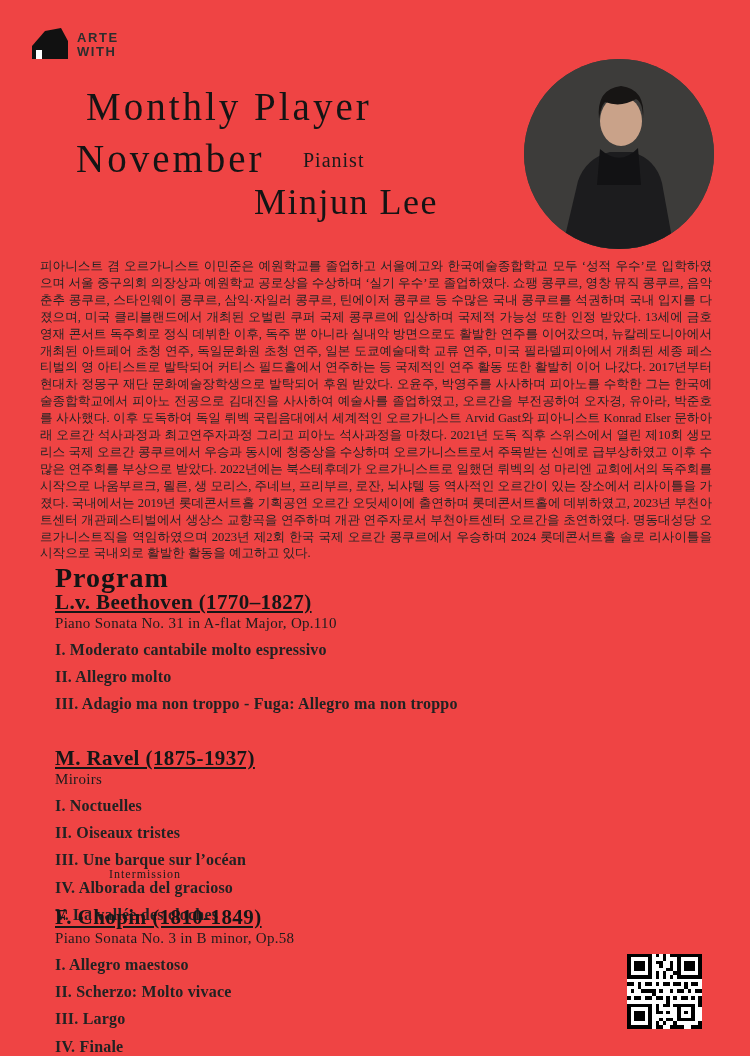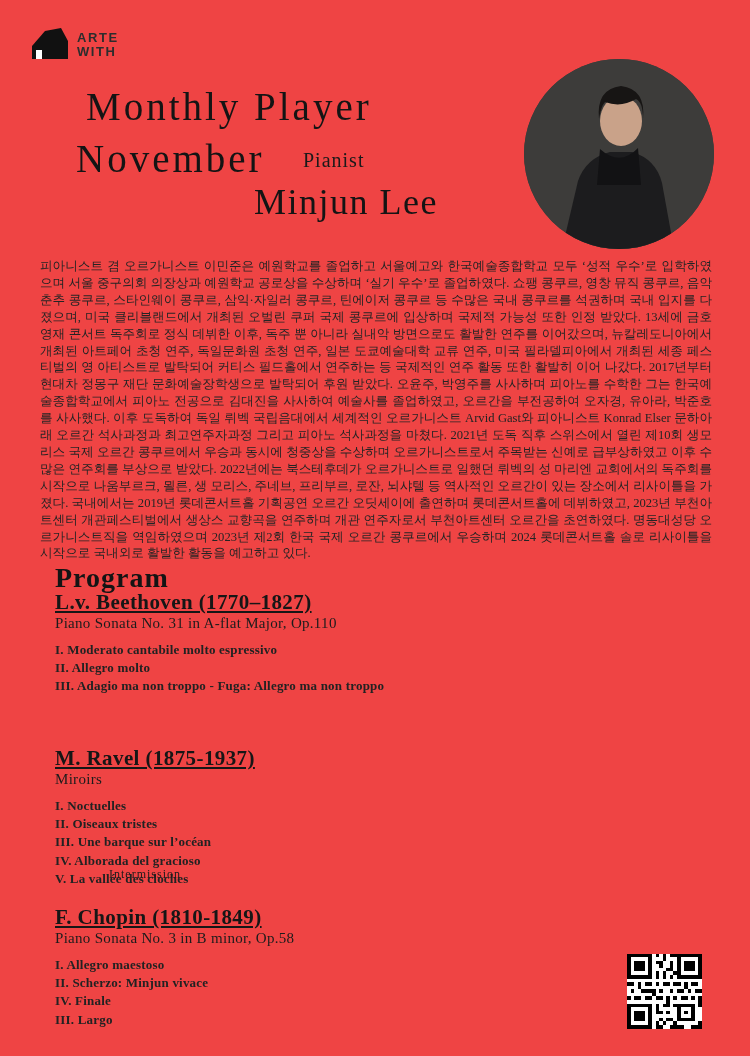--- a/index.html
+++ b/index.html
@@ -27,21 +27,21 @@
 
   
   .program-heading{left:55px;top:532px;font-size:28px;font-weight:700;letter-spacing:1px;color:#141414;margin-top:30px;}
   .section{left:55px;width:620px;}
   .sec-beethoven{top:590px;}
   .sec-ravel{top:746px;}
   .sec-chopin{top:905px;}
   .composer{font-size:21px;font-weight:700;letter-spacing:.4px;color:#161616;text-decoration:underline;}
   .work{font-size:15px;letter-spacing:.3px;color:#1c1c1c;}
   .movements{margin-top:9px;}
-  .movement{font-size:13px;font-weight:600;line-height:18.2px;letter-spacing:.2px;color:#222;}
+  .movement{font-size:16px;font-weight:600;line-height:18.2px;letter-spacing:.2px;color:#222;margin-top:9px;}
   .intermission{left:62px;top:867px;font-size:12px;letter-spacing:1px;color:#1a1a1a;margin-left:47px;}
 
   
   .qr{left:627px;top:952px;width:75px;height:78px;}
   .qr svg{display:block;width:100%;height:100%;shape-rendering:crispEdges;}
 </style>
 </head>
 <body>
 
 <div id="page">
@@ -100,23 +100,23 @@
     </div>
   </div>
 
   <div class="abs intermission">Intermission</div>
 
   <div class="abs section sec-chopin">
     <div class="composer">F. Chopin (1810-1849)</div>
     <div class="work">Piano Sonata No. 3 in B minor, Op.58</div>
     <div class="movements">
       <div class="movement">I. Allegro maestoso</div>
-      <div class="movement">II. Scherzo: Minjun vivace</div>
+      <div class="movement">II. Scherzo: Molto vivace</div>
+      <div class="movement">III. Largo</div>
       <div class="movement">IV. Finale</div>
-      <div class="movement">III. Largo</div>
     </div>
   </div>
 
   <div class="abs qr">
     <svg viewBox="0 0 21 21">
       <rect width="21" height="21" fill="#fff"></rect>
 
       <path d="M0 0h7v7H0z M14 0h7v7h-7z M0 14h7v7H0z" fill="#000"></path>
       <path d="M1 1h5v5H1z M15 1h5v5h-5z M1 15h5v5H1z" fill="#fff"></path>
       <path d="M2 2h3v3H2z M16 2h3v3h-3z M2 16h3v3H2z" fill="#000"></path>

